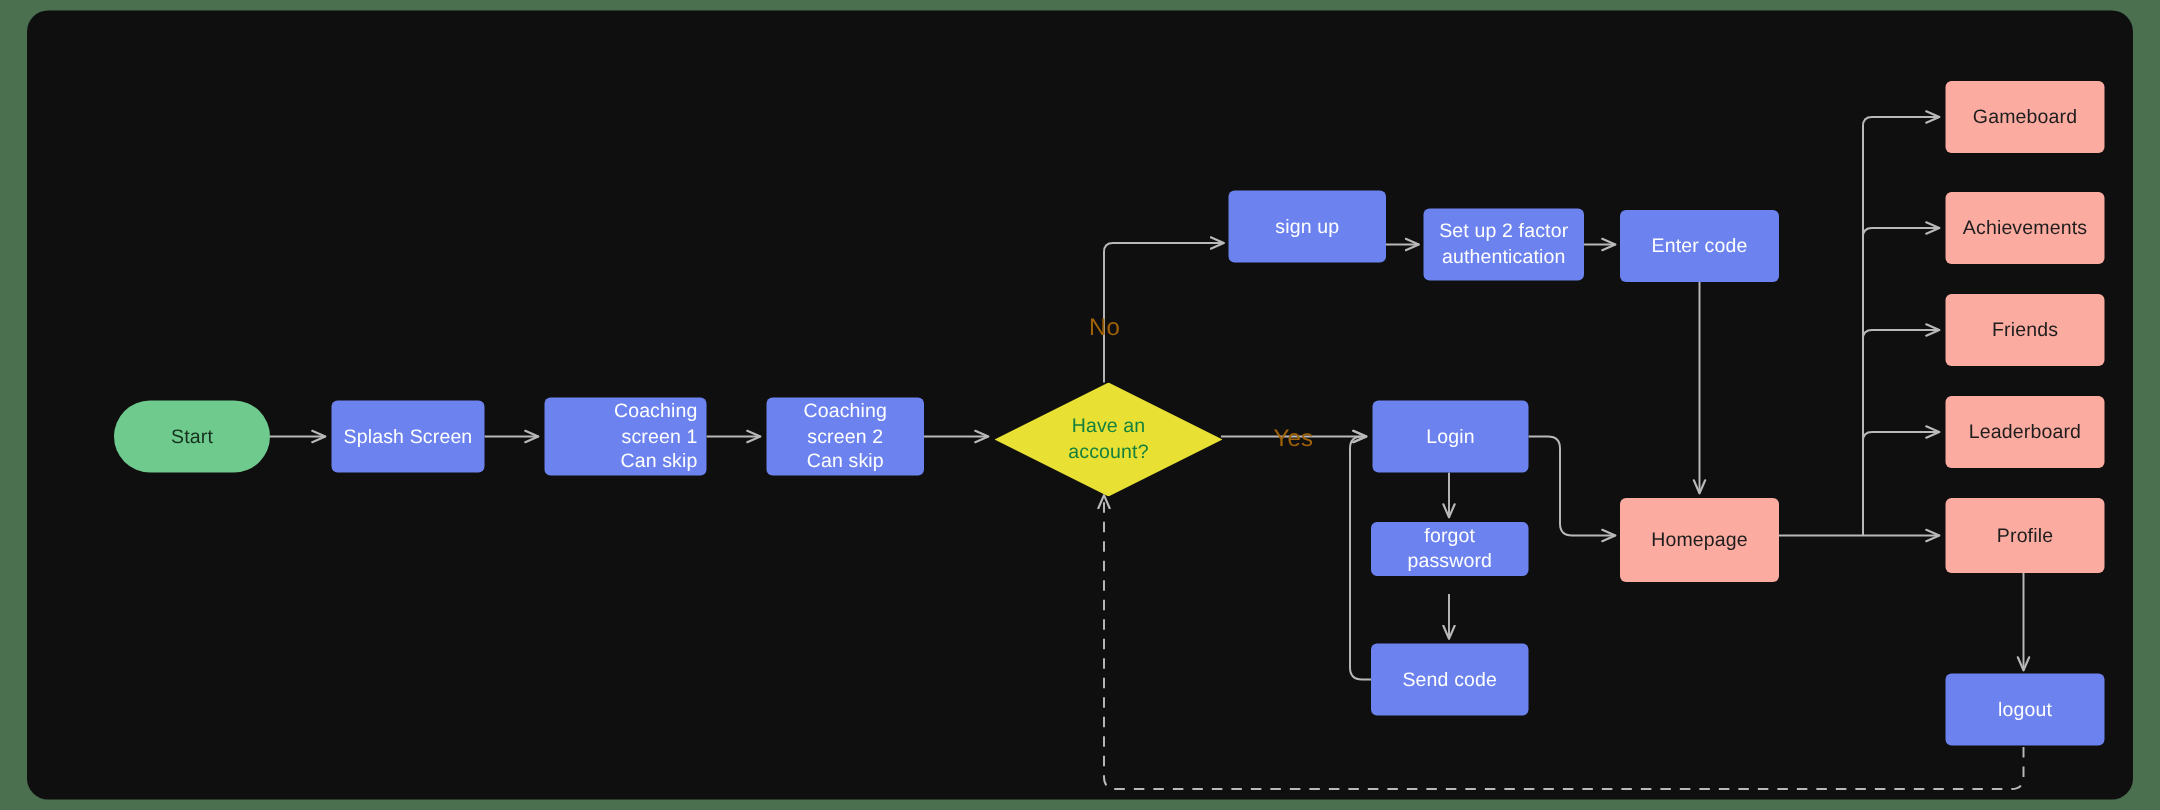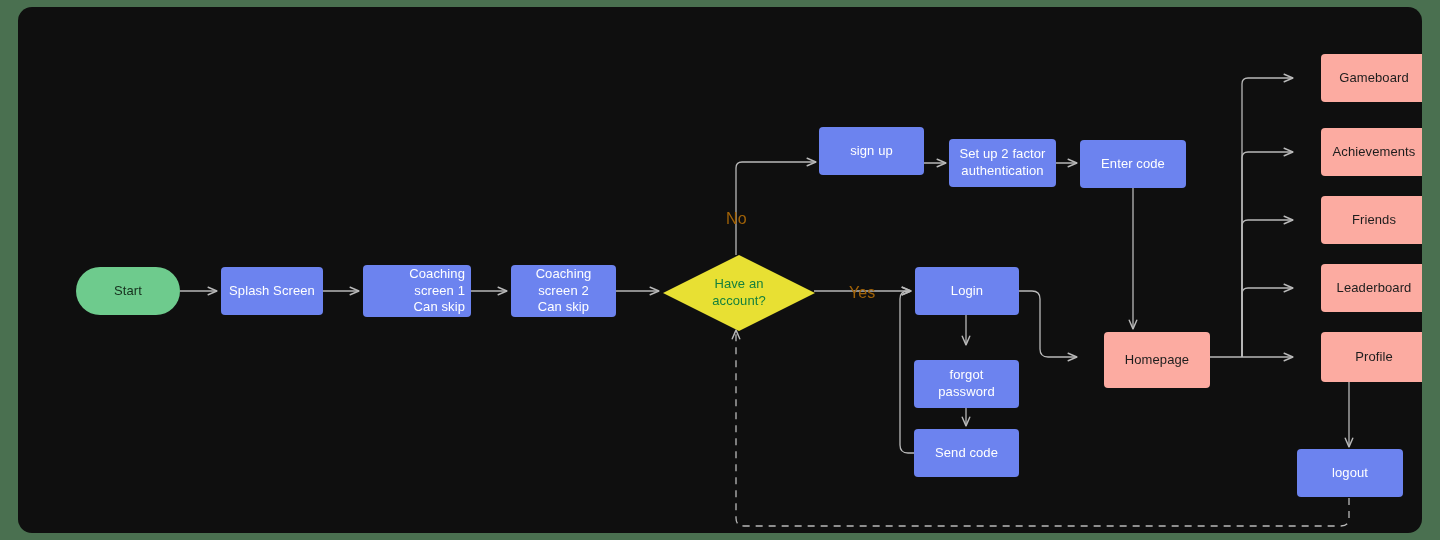--- a/index.html
+++ b/index.html
@@ -40,21 +40,21 @@
     justify-content: center;
     text-align: center;
     font-size: 13px;
     line-height: 1.28;
     letter-spacing: 0.1px;
     padding: 2px 6px;
     border-radius: 4px;
     white-space: pre-line;
   }
   .n-blue  { background: #6c83ef; color: #ffffff; }
-  .n-pink  { background: #fcaba1; color: #1d1d1d; margin-left: 24px; }
+  .n-pink  { background: #fcaba1; color: #1d1d1d; }
   .n-start { background: #6ecb8d; color: #16301d; border-radius: 26px; }
   .n-diamond {
     background: transparent;
     color: #15803d;
     border-radius: 0;
   }
   .diamond-shape {
     position: absolute;
     left: 0; top: 0;
     width: 100%; height: 100%;
@@ -162,21 +162,21 @@
   </div>
 
   <div class="node n-blue" style="left:1062px; top:133px; width:106px; height:48px;">
     <span>Enter code</span>
   </div>
 
   <div class="node n-blue" style="left:897px; top:260px; width:104px; height:48px;">
     <span>Login</span>
   </div>
 
-  <div class="node n-blue" style="left:896px; top:341px; width:105px; height:48px;margin-top:12px;">
+  <div class="node n-blue" style="left:896px; top:341px; width:105px; height:36px;">
     <span>forgot password</span>
   </div>
 
   <div class="node n-blue" style="left:896px; top:422px; width:105px; height:48px;">
     <span>Send code</span>
   </div>
 
   <div class="node n-pink" style="left:1062px; top:325px; width:106px; height:56px;">
     <span>Homepage</span>
   </div>

